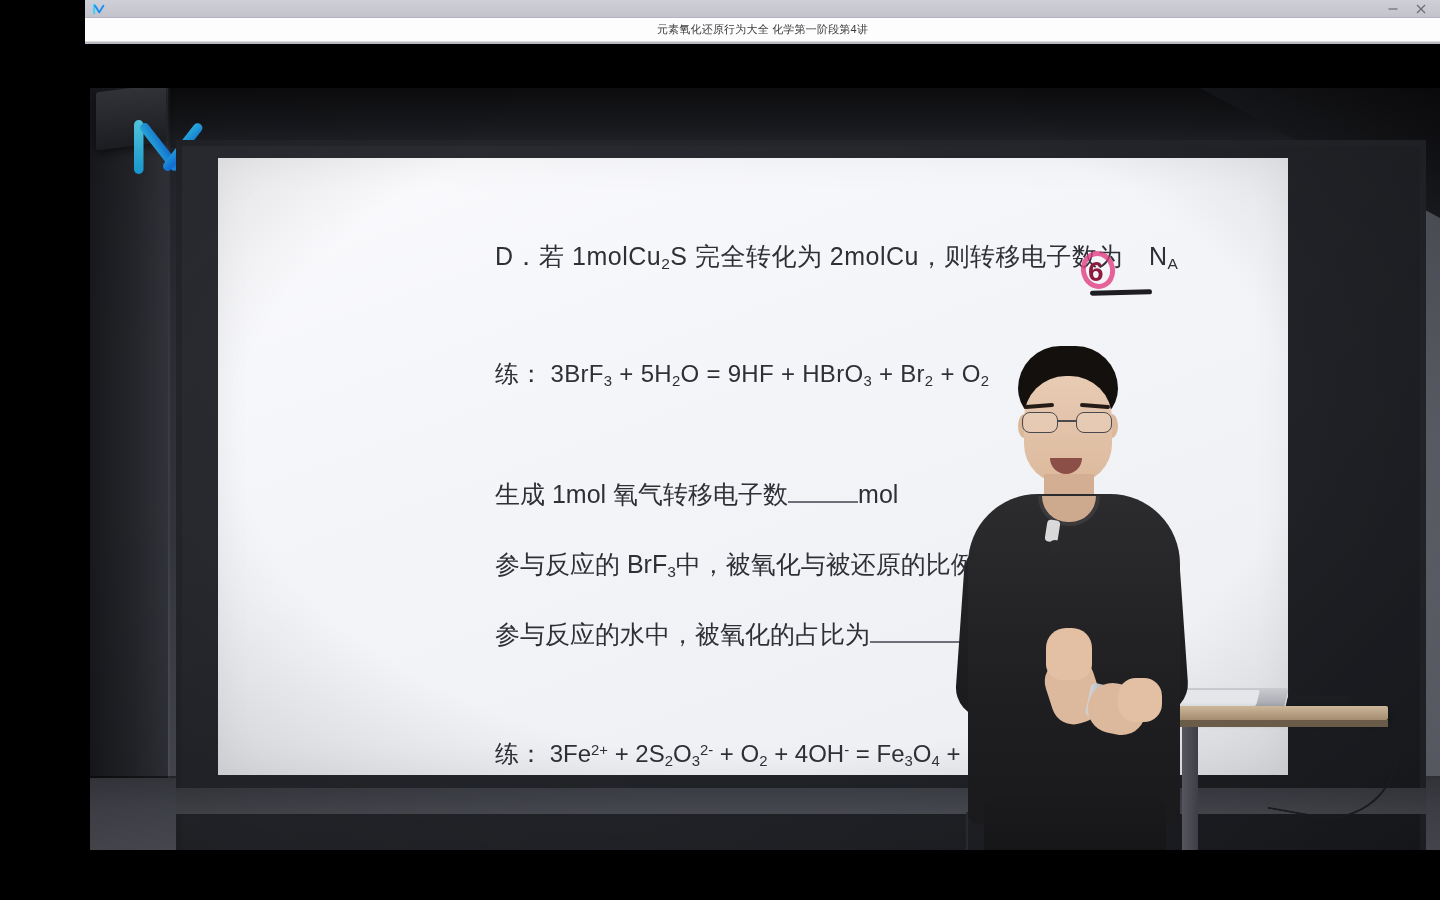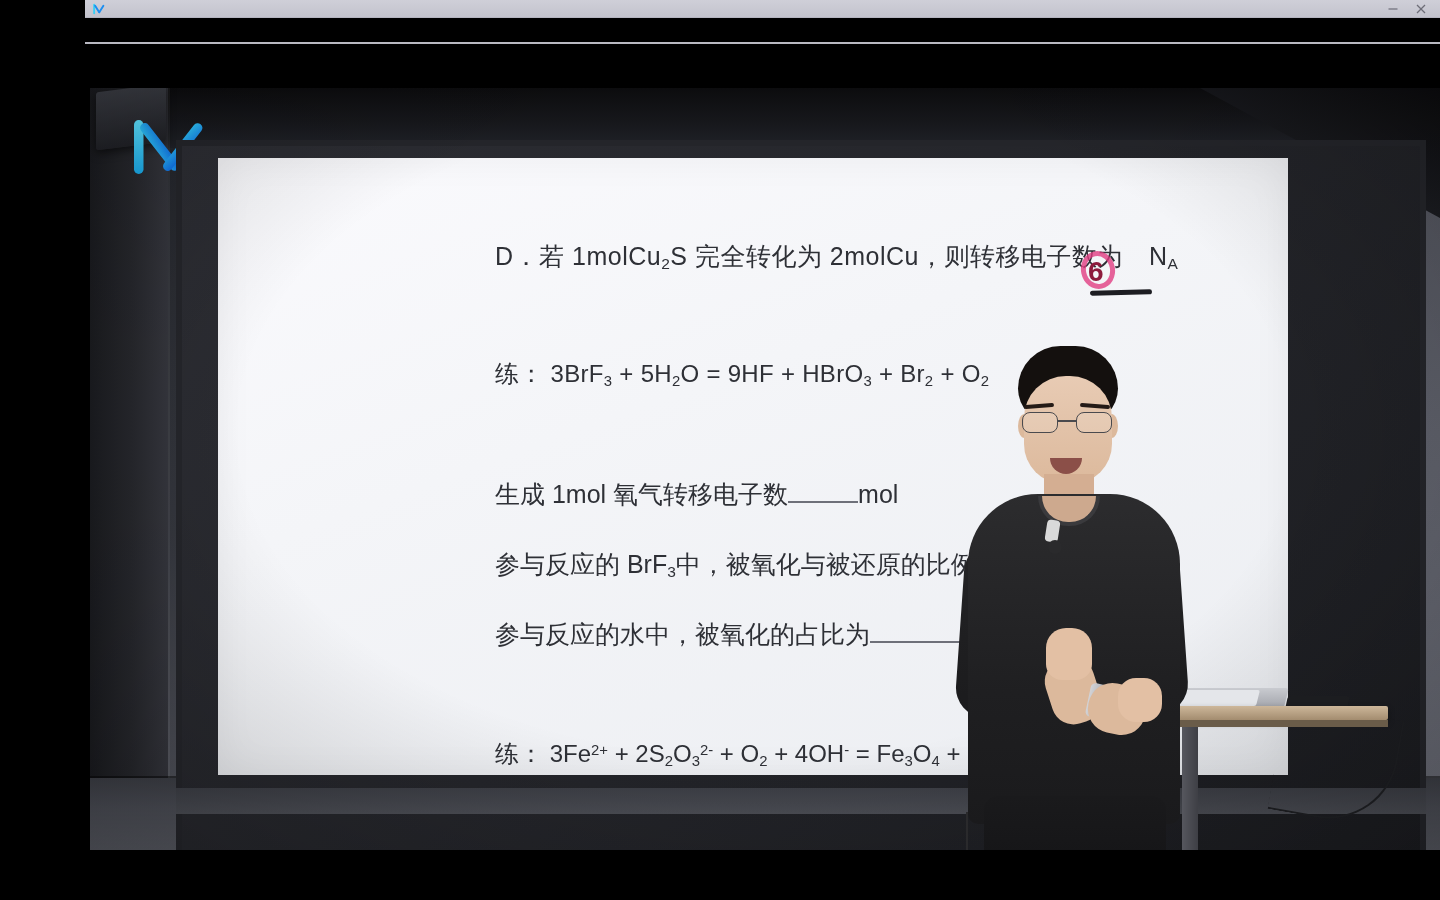--- a/index.html
+++ b/index.html
@@ -288,20 +288,23 @@
         </div>
         <div class="win-btn">
           <svg viewBox="0 0 14 14" width="14" height="14">
             <line x1="3" y1="3" x2="11" y2="11" stroke="#6d6d78" stroke-width="1.2"></line>
             <line x1="11" y1="3" x2="3" y2="11" stroke="#6d6d78" stroke-width="1.2"></line>
           </svg>
         </div>
       </div>
     </div>
 
+    <div class="tabstrip">
+      <div class="tab-title">元素氧化还原行为大全 化学第一阶段第4讲</div>
+    </div>
     <div class="chrome-shadow"></div>
   </div>
 
   <div class="video">
 
     <div class="wall-main"></div>
     <div class="wall-right"></div>
     <div class="wall-panel"></div>
     <div class="wall-panel2"></div>
     <div class="wall-seam"></div>

